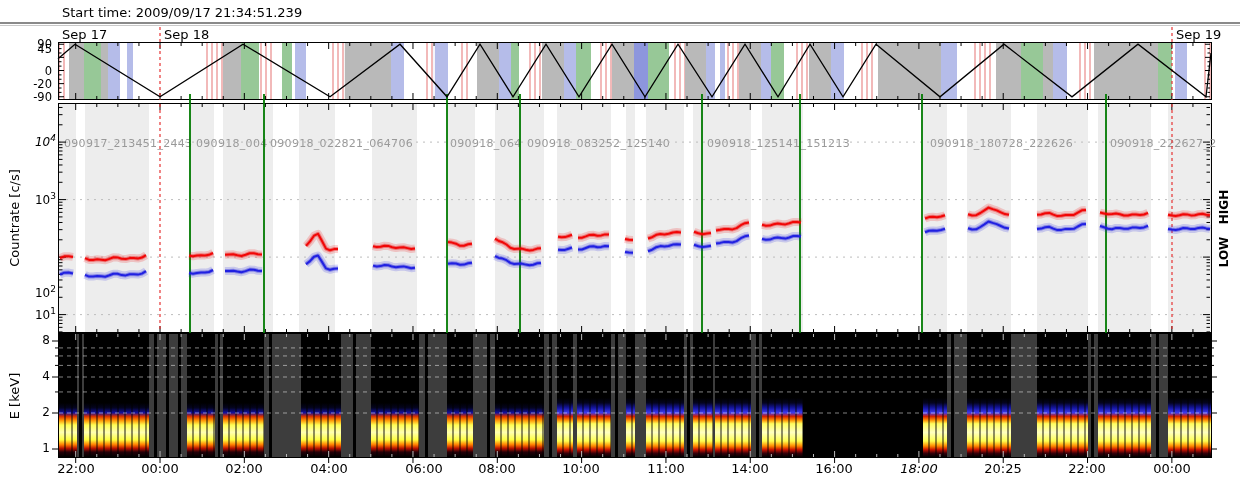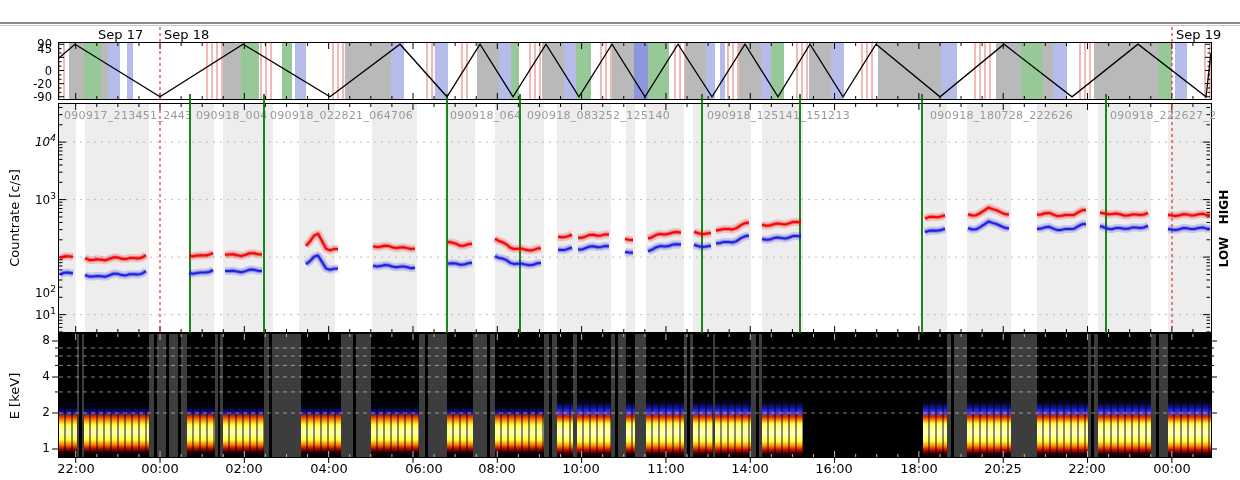--- a/index.html
+++ b/index.html
@@ -14,42 +14,43 @@
   #topPanel{background:#fff;overflow:hidden;}
   #countPanel{background:#ededed;overflow:hidden;}
   #specPanel{background:#3d3d3d;overflow:hidden;}
   .band{position:absolute;top:0;bottom:0;}
   .stripeW{position:absolute;top:0;bottom:0;background:#fff;}
   .ytick-lab{font-size:11.5px;text-align:right;white-space:nowrap;}
   .ctick-lab{font-size:12px;text-align:right;white-space:nowrap;}
   .ctick-lab sup{font-size:9px;}
   .etick-lab{font-size:12px;text-align:right;white-space:nowrap;}
   .xtick-lab{font-size:13px;text-align:center;white-space:nowrap;}
-  .filelab{font-size:11px;letter-spacing:0.3px;white-space:nowrap;}
+  .filelab{font-size:11px;letter-spacing:0.3px;white-space:nowrap;margin-top:28px;}
   .vlabel{position:absolute;white-space:nowrap;transform:translate(-50%,-50%) rotate(-90deg);font-size:13px;}
   .vsmall{font-size:12px;font-weight:bold;}
   .speccol{position:absolute;top:0;bottom:0;}
   .spec-w{background:
     repeating-linear-gradient(90deg, rgba(0,0,0,0) 0 5px, rgba(0,0,0,0.45) 5px 7px),
     linear-gradient(to bottom,#000 0%,#000 56%,#04041f 60%,#1212a0 64%,#d83000 67%,#ff9000 70%,#ffff55 74%,#ffffb0 80%,#ffff40 86%,#ff7d00 90%,#b81200 93%,#250008 96%,#000 100%);}
   .spec-s{background:
     repeating-linear-gradient(90deg, rgba(0,0,0,0) 0 5px, rgba(0,0,0,0.45) 5px 7px),
     linear-gradient(to bottom,#000 0%,#000 52%,#04041f 56%,#14149e 60%,#3c3cf0 64%,#d42000 67%,#ff9000 70%,#ffff60 73%,#ffffc0 80%,#ffff50 87%,#ff8c00 91%,#cc1400 94%,#38000a 97%,#000 100%);}
   .spec-k{background:#000;}
   svg{position:absolute;left:0;top:0;pointer-events:none;}
 </style>
 </head>
 <body>
 
 <div id="stage">
+  <div class="abs hdr" id="hdrStart" style="left:62px;top:5px;">Start time: 2009/09/17 21:34:51.239</div>
   <div class="abs rule1" style="left:0;top:22px;width:1240px;"></div>
   <div class="abs rule2" style="left:0;top:25px;width:1240px;"></div>
 
   <div id="dayRow">
-      <div class="abs daylab" style="position: absolute; left: 62px; top: 27px; margin-left: 36px;">Sep 17</div>
+      <div class="abs daylab" style="position: absolute; left: 62px; top: 27px;">Sep 17</div>
       <div class="abs daylab" style="position: absolute; left: 164px; top: 27px;">Sep 18</div>
       <div class="abs daylab" style="position: absolute; left: 1176px; top: 27px;">Sep 19</div>
     </div>
 
   <div class="panel" id="topPanel" style="left: 58px; top: 42px; width: 1154px; height: 58px;">
       <div class="band" style="position: absolute; left: 10px; width: 39px; top: 0px; bottom: 0px; background: rgb(185, 185, 185);"></div>
       <div class="band" style="position: absolute; left: 164px; width: 36px; top: 0px; bottom: 0px; background: rgb(185, 185, 185);"></div>
       <div class="band" style="position: absolute; left: 285px; width: 47px; top: 0px; bottom: 0px; background: rgb(185, 185, 185);"></div>
       <div class="band" style="position: absolute; left: 418px; width: 22px; top: 0px; bottom: 0px; background: rgb(185, 185, 185);"></div>
       <div class="band" style="position: absolute; left: 483px; width: 22px; top: 0px; bottom: 0px; background: rgb(185, 185, 185);"></div>
@@ -189,21 +190,21 @@
       <div class="abs xtick-lab" style="position: absolute; left: 46px; top: 461px; width: 60px;">22:00</div>
       <div class="abs xtick-lab" style="position: absolute; left: 130px; top: 461px; width: 60px;">00:00</div>
       <div class="abs xtick-lab" style="position: absolute; left: 214px; top: 461px; width: 60px;">02:00</div>
       <div class="abs xtick-lab" style="position: absolute; left: 299px; top: 461px; width: 60px;">04:00</div>
       <div class="abs xtick-lab" style="position: absolute; left: 394px; top: 461px; width: 60px;">06:00</div>
       <div class="abs xtick-lab" style="position: absolute; left: 467px; top: 461px; width: 60px;">08:00</div>
       <div class="abs xtick-lab" style="position: absolute; left: 551px; top: 461px; width: 60px;">10:00</div>
       <div class="abs xtick-lab" style="position: absolute; left: 636px; top: 461px; width: 60px;">11:00</div>
       <div class="abs xtick-lab" style="position: absolute; left: 720px; top: 461px; width: 60px;">14:00</div>
       <div class="abs xtick-lab" style="position: absolute; left: 804px; top: 461px; width: 60px;">16:00</div>
-      <div class="abs xtick-lab" style="position: absolute; left: 889px; top: 461px; width: 60px;">18:00</div>
+      <div class="abs xtick-lab" style="position: absolute; left: 889px; top: 461px; width: 60px; font-style: italic;">18:00</div>
       <div class="abs xtick-lab" style="position: absolute; left: 973px; top: 461px; width: 60px;">20:25</div>
       <div class="abs xtick-lab" style="position: absolute; left: 1057px; top: 461px; width: 60px;">22:00</div>
       <div class="abs xtick-lab" style="position: absolute; left: 1142px; top: 461px; width: 60px;">00:00</div>
     </div>
   <svg id="ov" width="1240" height="480">
       <line x1="59" y1="142.10000000000002" x2="1210" y2="142.10000000000002" stroke="#bdbdbd" stroke-width="1" stroke-dasharray="2,5"></line>
       <line x1="59" y1="199.60000000000002" x2="1210" y2="199.60000000000002" stroke="#bdbdbd" stroke-width="1" stroke-dasharray="2,5"></line>
       <line x1="59" y1="257.1" x2="1210" y2="257.1" stroke="#bdbdbd" stroke-width="1" stroke-dasharray="2,5"></line>
       <line x1="59" y1="314.6" x2="1210" y2="314.6" stroke="#bdbdbd" stroke-width="1" stroke-dasharray="2,5"></line>
       <line x1="59" y1="413" x2="1210" y2="413" stroke="rgba(255,255,255,0.5)" stroke-width="1" stroke-dasharray="4,4"></line>

